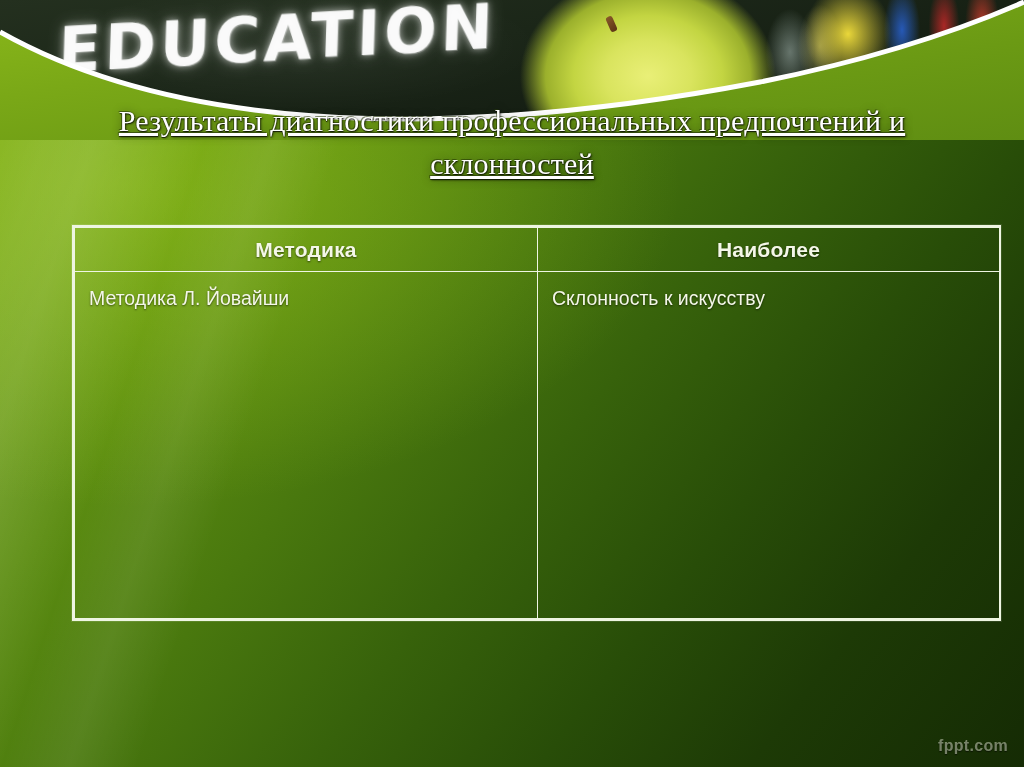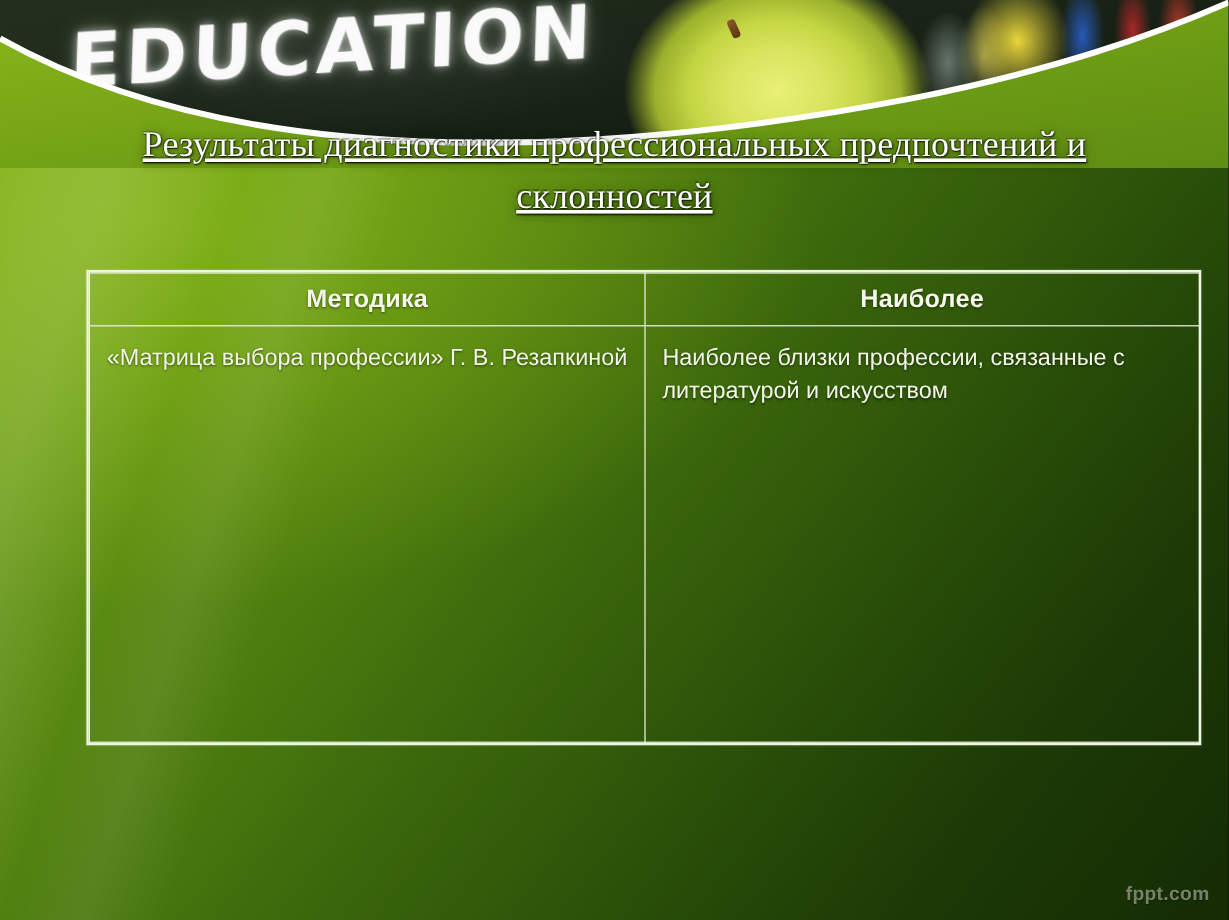--- a/index.html
+++ b/index.html
@@ -239,26 +239,26 @@
           <col class="c1">
           <col class="c2">
         </colgroup>
       <thead>
         <tr>
           <th>Методика</th>
           <th>Наиболее</th>
         </tr>
       </thead>
       <tbody>
-        <tr class="r3">
+        <tr class="r1">
           <td>
-            <div class="cell-inner">«Матрица выбора профессии»  Г. В. Резапкиной</div>
+            <div class="cell-inner">Методика Л. Йовайши</div>
           </td>
           <td>
-            <div class="cell-inner">Наиболее близки профессии, связанные с литературой и искусством</div>
+            <div class="cell-inner">Склонность к искусству</div>
           </td>
         </tr>
       </tbody>
     </table>
   </div>
 
   <div class="watermark">fppt.com</div>
 
 </div>
 

